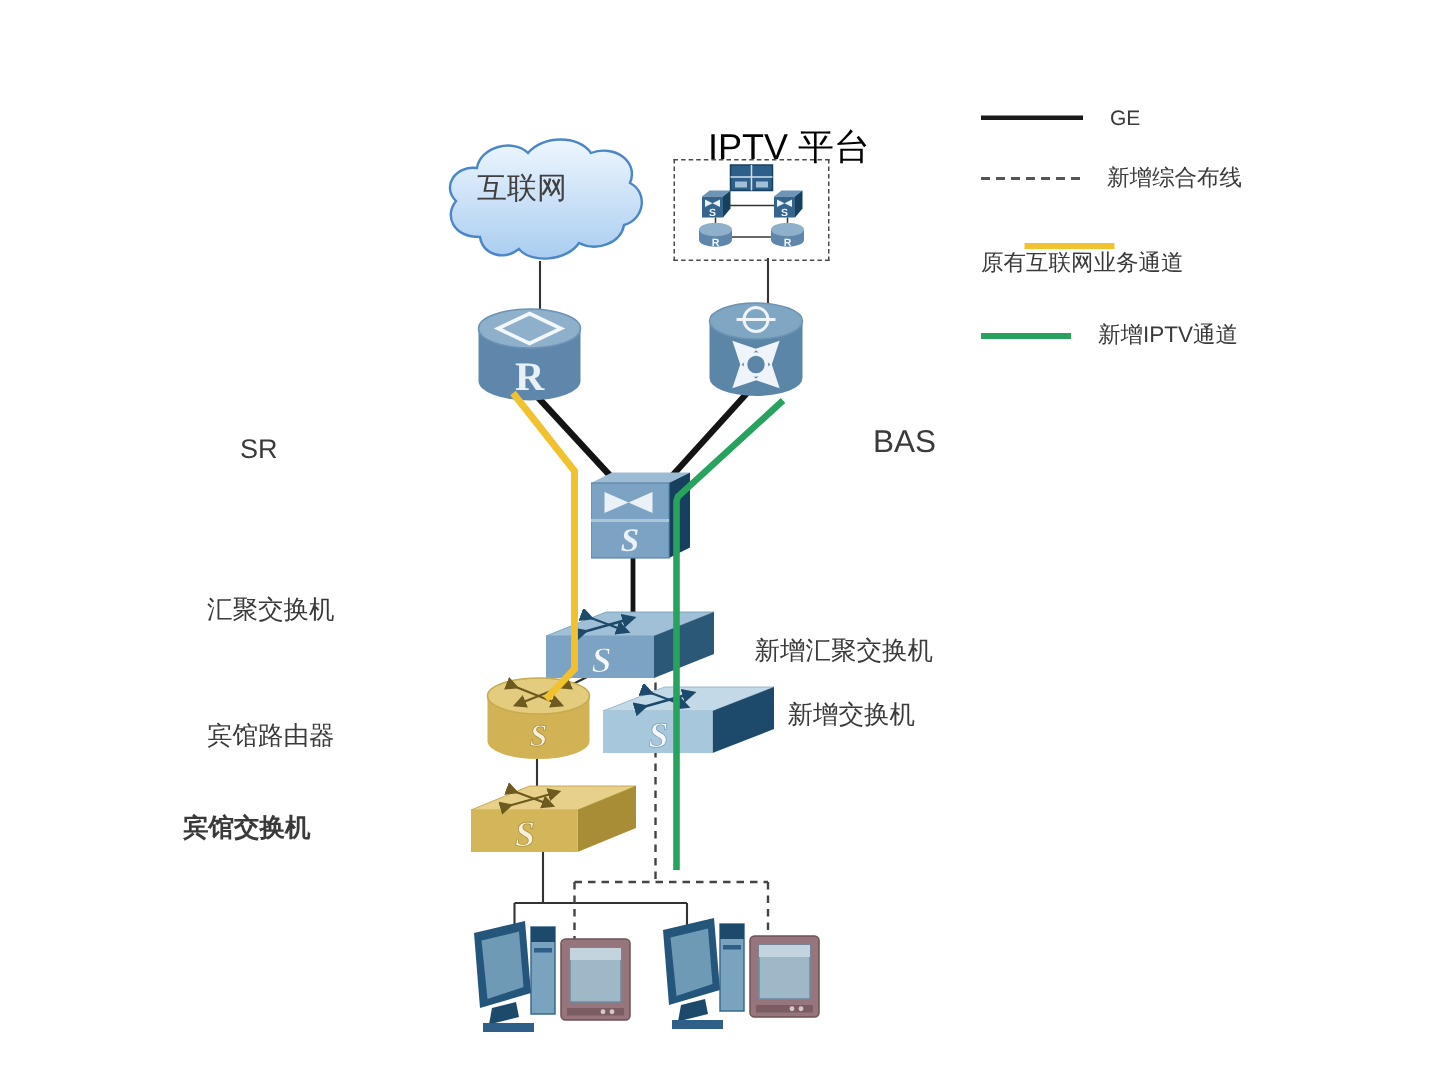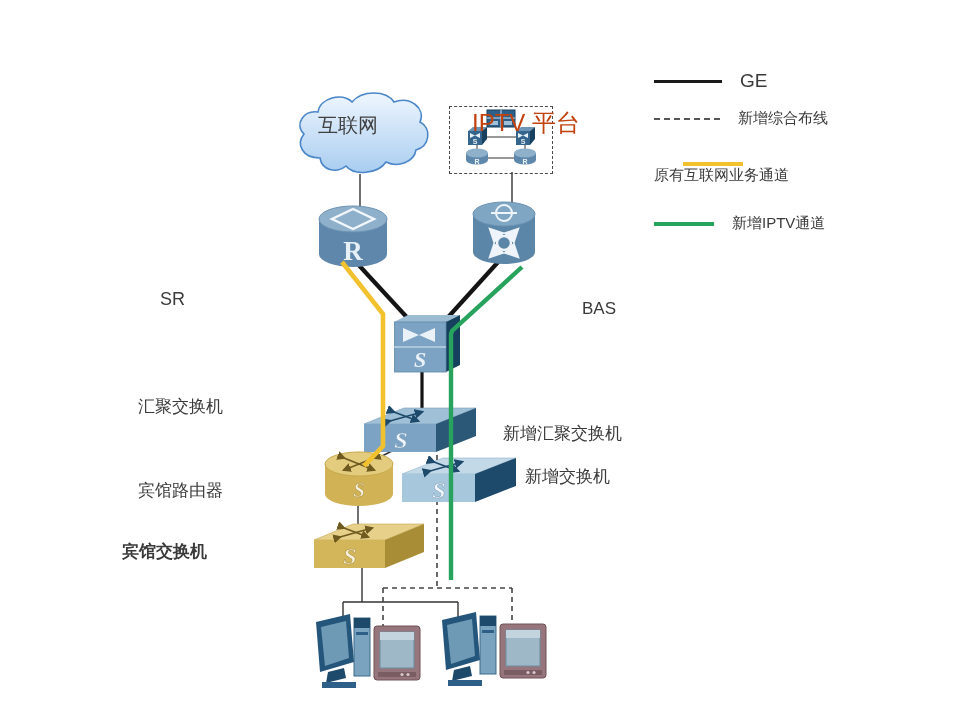--- a/index.html
+++ b/index.html
@@ -8,32 +8,32 @@
     font-family:"Liberation Sans", sans-serif;color:#3a3a3a;
   }
   .abs{position:absolute;}
   svg{display:block;}
   .overlay{position:absolute;left:0;top:0;width:958px;height:720px;pointer-events:none;}
   .layer-below{z-index:1;}
   .node{z-index:2;}
   .layer-above{z-index:3;}
   .lbl{z-index:4;position:absolute;white-space:nowrap;color:#3a3a3a;}
   .lbl-node{font-size:17px;}
-  .lbl-big{font-size:24px;color:#c2410c;margin-top:25px;}
+  .lbl-big{font-size:24px;color:#000000;}
   .cloud-label{font-size:20px;color:#404040;z-index:4;}
   .iptv-box{z-index:2;border:1.5px dashed #4a4a4a;background:transparent;}
   
   .legend-row{position:absolute;display:flex;align-items:center;z-index:4;}
   .legend-swatch{flex:0 0 auto;margin-right:18px;}
   .sw-ge{width:68px;height:3px;background:#1a1a1a;}
   .sw-dashed{width:66px;height:0;border-top:2px dashed #555555;}
   .sw-yellow{width:60px;height:4px;background:#f2c12e;}
   .sw-green{width:60px;height:4px;background:#27a35e;}
   .legend-label{font-size:15px;color:#3a3a3a;}
-  .legend-label-ge{font-size:19px;}
+  .legend-label-ge{font-size:14px;}
 </style>
 </head>
 <body>
 
 <div class="canvas">
 
   <svg class="overlay layer-below" viewBox="0 0 958 720">
     <defs>
       <marker id="arrW" markerWidth="7" markerHeight="7" refX="4.5" refY="3" orient="auto">
         <path d="M0,0 L6,3 L0,6 Z" fill="#eef4f9"></path>
@@ -263,21 +263,21 @@
     <g stroke="#f2c12e" stroke-width="4.6" fill="none">
       <polyline points="342,262 383,314 383,446 364,466"></polyline>
     </g>
     <g stroke="#27a35e" stroke-width="4.4" fill="none">
       <polyline points="522,267 452,331 451,334 451,580"></polyline>
     </g>
   </svg>
 
   <div class="lbl lbl-big" style="left:472px;top:82px;">IPTV 平台</div>
   <div class="lbl lbl-node" style="left:160px;top:289px;font-size:18px;">SR</div>
-  <div class="lbl lbl-node" style="left:582px;top:283px;font-size:17px;margin-top:16px;">BAS</div>
+  <div class="lbl lbl-node" style="left:582px;top:283px;font-size:21px;">BAS</div>
   <div class="lbl lbl-node" style="left:138px;top:395px;">汇聚交换机</div>
   <div class="lbl lbl-node" style="left:138px;top:479px;">宾馆路由器</div>
   <div class="lbl lbl-node" style="left:122px;top:540px;font-weight:bold;">宾馆交换机</div>
   <div class="lbl lbl-node" style="left:503px;top:422px;">新增汇聚交换机</div>
   <div class="lbl lbl-node" style="left:525px;top:465px;">新增交换机</div>
 
   <div class="legend-row" style="left:654px;top:70px;">
     <span class="legend-swatch sw-ge"></span>
     <span class="legend-label legend-label-ge">GE</span>
   </div>

